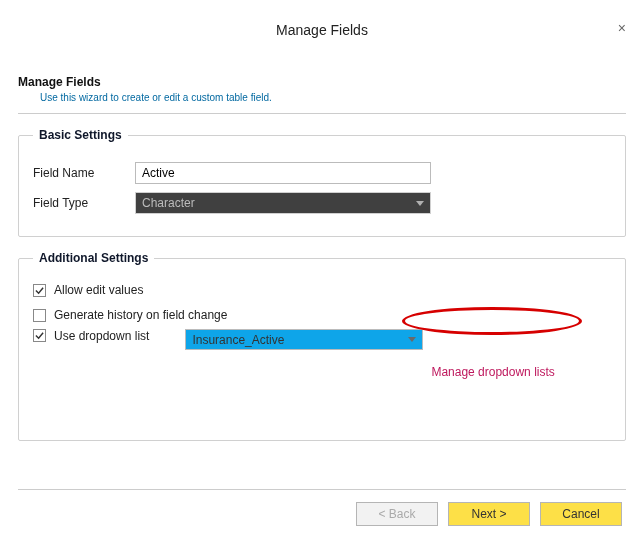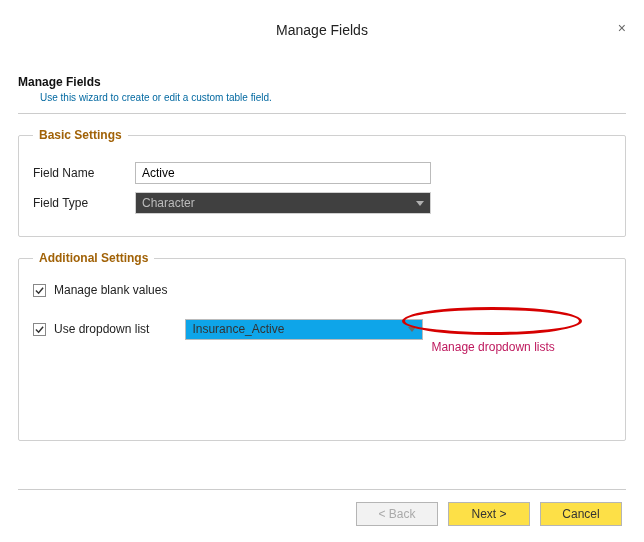--- a/index.html
+++ b/index.html
@@ -37,21 +37,21 @@
     .divider { border: none; border-top: 1px solid #ccc; margin: 10px 0 14px 0; }
     fieldset {
       border: 1px solid #d0d0d0;
       border-radius: 2px;
       margin-bottom: 14px;
       padding: 12px 14px 14px 14px;
     }
     legend {
       font-size: 12px;
       font-weight: bold;
-      color: #a16207;
+      color: #0f172a;
       padding: 0 6px;
     }
     .row { display: flex; align-items: center; margin: 8px 0; }
     .row-label { width: 102px; color: #222; }
     .text-input {
       border: 1px solid #bbb;
       padding: 3px 6px;
       font-size: 12px;
       height: 22px;
       width: 296px;
@@ -99,21 +99,21 @@
       align-items: center;
       justify-content: center;
       margin-right: 8px;
       cursor: pointer;
     }
     .checkmark {
       width: 9px; height: 9px;
       display: block;
     }
     .checklabel { color: #222; }
-    .checkrow-dd { display: flex; align-items: center; margin-top: 2px; }
+    .checkrow-dd { display: flex; align-items: flex-start; margin-top: 2px; }
     .link {
       color: #be185d;
       margin-left: 8px;
       cursor: pointer;
       font-size: 12px;
       white-space: nowrap;
       margin-top: 36px;
     }
     .button-bar {
       position: absolute;
@@ -181,23 +181,27 @@
 
   <fieldset class="add-settings">
     <legend>Additional Settings</legend>
 
     <div class="checkrow">
       <span class="checkbox">
         <svg class="checkmark" viewBox="0 0 10 10">
             <path d="M1 5 L4 8 L9 2" stroke="#333" stroke-width="1.6" fill="none"></path>
           </svg>
       </span>
-      <span class="checklabel">Manage blank values</span>
-    </div>
-
+      <span class="checklabel">Allow edit values</span>
+    </div>
+
+    <div class="checkrow">
+      <span class="checkbox"></span>
+      <span class="checklabel">Generate history on field change</span>
+    </div>
 
     <div class="checkrow-dd">
       <span class="checkbox">
         <svg class="checkmark" viewBox="0 0 10 10">
             <path d="M1 5 L4 8 L9 2" stroke="#333" stroke-width="1.6" fill="none"></path>
           </svg>
       </span>
       <span class="checklabel">Use dropdown list</span>
       <div class="combo-active">
         <span>Insurance_Active</span>

